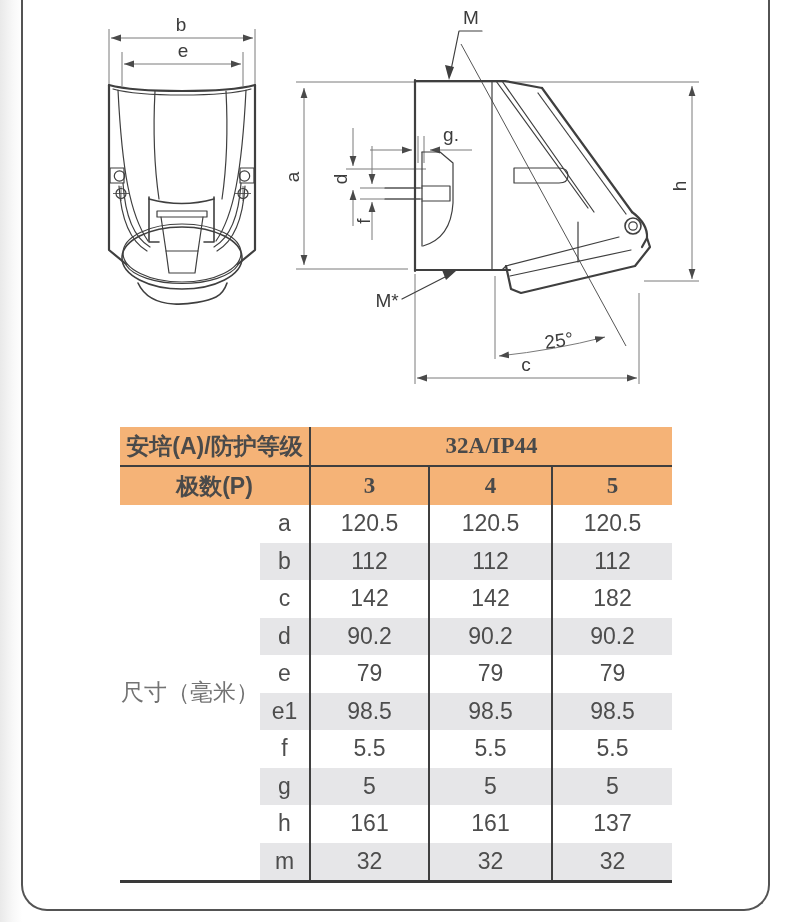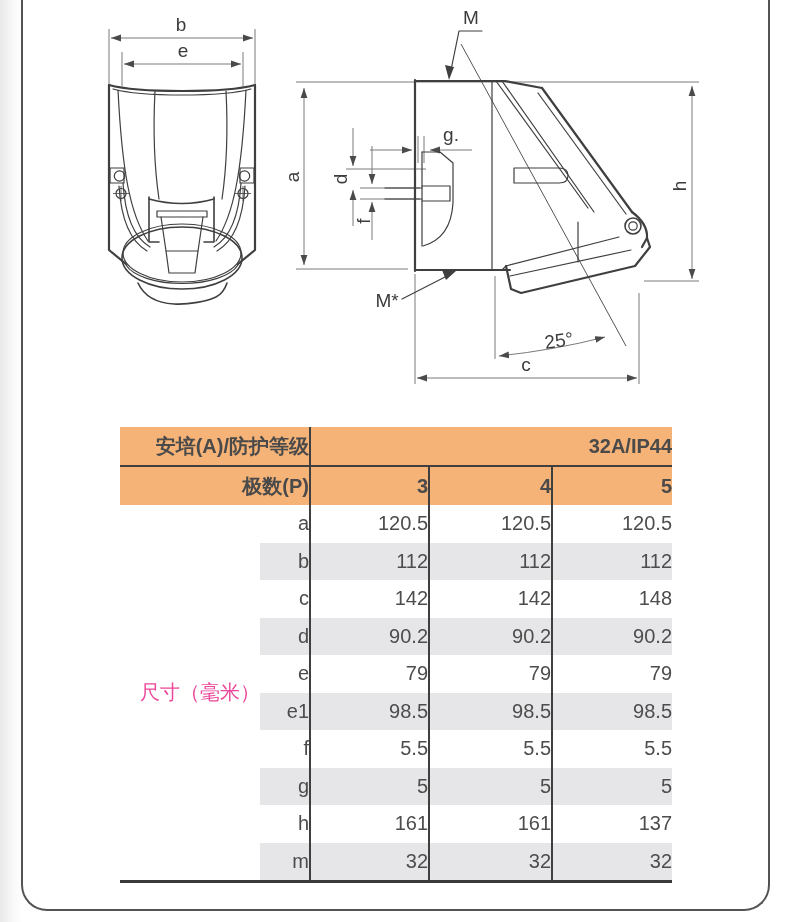--- a/index.html
+++ b/index.html
@@ -24,33 +24,33 @@
   .o15{stroke:#3f3f3f;stroke-width:1.6;fill:none;stroke-linejoin:round;stroke-linecap:round}
   .o1{stroke:#3f3f3f;stroke-width:1.2;fill:none;stroke-linejoin:round;stroke-linecap:round}
   .o05{stroke:#3f3f3f;stroke-width:.8;fill:none}
   .thin{stroke:#555;stroke-width:1;fill:none}
   .dim{stroke:#7a7a7a;stroke-width:1;fill:none}
   .lblb{fill:#3c3c3c;font-size:19px;font-family:"Liberation Sans","DejaVu Sans",sans-serif}
   
   .spec-wrap{margin:15px 0 0 97px;}
   table.spec{border-collapse:collapse;table-layout:fixed;width:552px;
     border-bottom:3px solid #3a3a3a;color:#4d4d4d;}
-  table.spec td,table.spec th{padding:0;font-weight:normal;text-align:right;
-    font-size:20px;height:37.5px;vertical-align:middle;}
+  table.spec td,table.spec th{padding:0;font-weight:normal;text-align:center;
+    font-size:23px;height:37.5px;vertical-align:middle;}
   .c-cat{width:140px}.c-dim{width:50px}.c-v1{width:119px}.c-v2{width:123px}.c-v3{width:120px}
   tr.hdr th,tr.hdr td{background:#f5b377;height:38px;color:#4a4a4a;}
   tr.hdr .b{font-weight:bold;}
   tr.hdr1 th,tr.hdr1 td{border-bottom:2px solid #3f3f3f;}
   .vline{border-left:2px solid #3f3f3f;}
   .cat-cell{padding-left:11px;}
   .val{padding-left:12px;}
-  .hval{padding-left:9px;}
+  .hval{padding-left:9px;font-family:Liberation Serif, serif;}
   .dimlab{text-align:center;}
   tr.stripe .dimlab,tr.stripe .val{background:#e6e6e8;}
-  .unit-cell{background:#fff;padding-left:8px;font-size:17px;color:#ec4899;}
+  .unit-cell{background:#fff;padding-left:8px;font-size:17px;color:#737373;}
 </style>
 </head>
 <body>
 
 <div class="card">
 
   <svg class="draw" width="745" height="412" viewBox="21 0 745 412" xmlns="http://www.w3.org/2000/svg">
     <defs>
       <marker id="arr" markerWidth="11" markerHeight="9" refX="10" refY="4" orient="auto-start-reverse" markerUnits="userSpaceOnUse">
         <path d="M0,0.6 L10,4 L0,7.4 Z" fill="#4a4a4a"></path>
@@ -204,21 +204,21 @@
       <tr class="stripe">
         <td class="dimlab">b</td>
         <td class="vline val">112</td>
         <td class="vline val">112</td>
         <td class="vline val">112</td>
       </tr>
       <tr>
         <td class="dimlab">c</td>
         <td class="vline val">142</td>
         <td class="vline val">142</td>
-        <td class="vline val">148</td>
+        <td class="vline val">182</td>
       </tr>
       <tr class="stripe">
         <td class="dimlab">d</td>
         <td class="vline val">90.2</td>
         <td class="vline val">90.2</td>
         <td class="vline val">90.2</td>
       </tr>
       <tr>
         <td class="dimlab">e</td>
         <td class="vline val">79</td>

